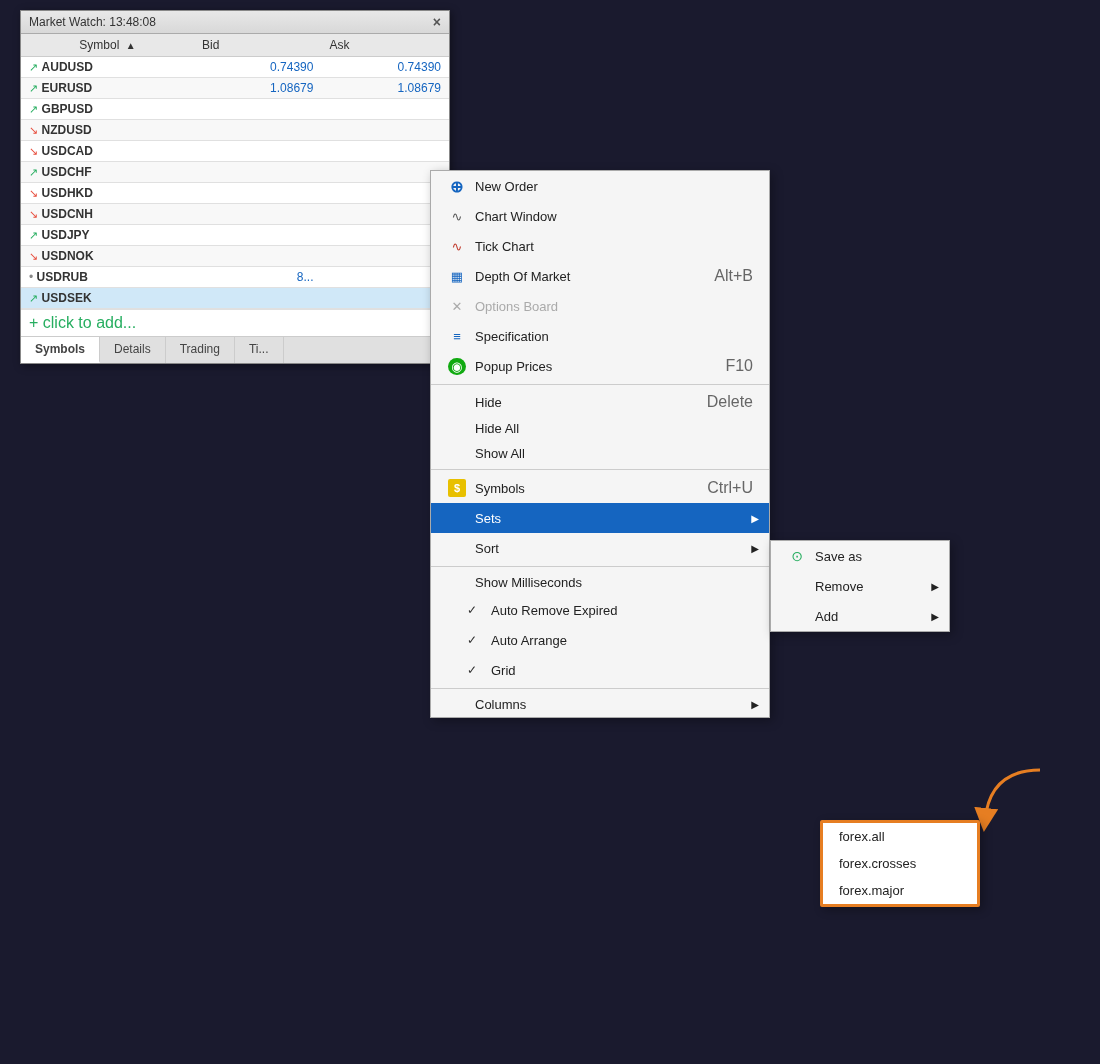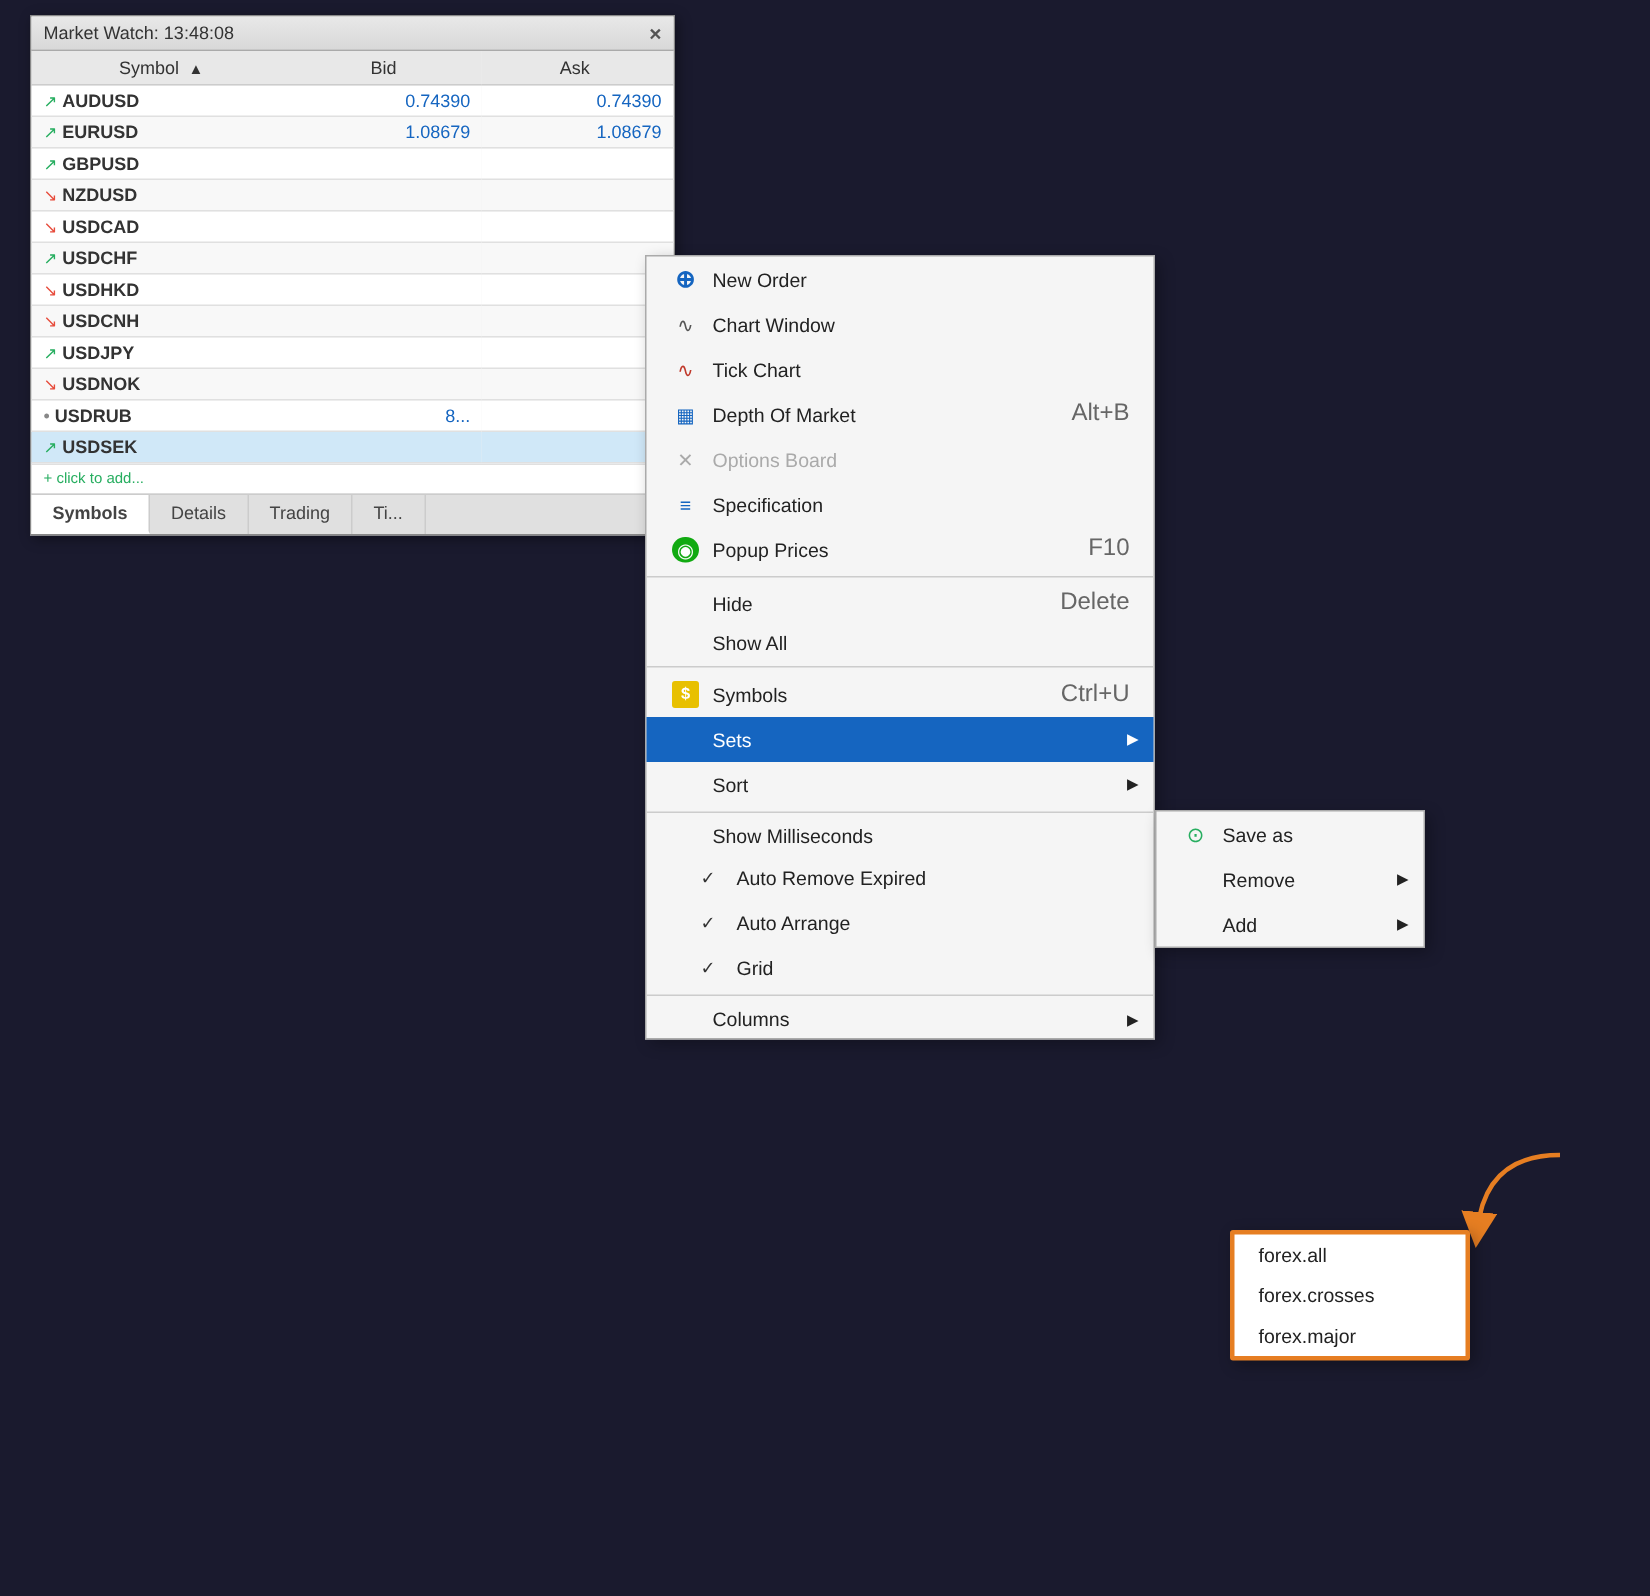--- a/index.html
+++ b/index.html
@@ -56,21 +56,21 @@
       border-bottom: 1px solid #ccc;
       padding: 4px 8px;
       text-align: center;
       font-weight: normal;
       color: #333;
       font-size: 12px;
     }
 
     .market-table th.bid-col,
     .market-table th.ask-col {
-      text-align: center;
+      text-align: left;
       padding-right: 12px;
       margin-top: 44px;
     }
 
     .market-table td {
       padding: 3px 8px;
       border-bottom: 1px solid #e0e0e0;
       font-size: 12px;
     }
 
@@ -90,21 +90,21 @@
     .arrow-down { color: #e74c3c; font-size: 11px; }
     .dot { color: #888; }
 
     .symbol-name { color: #333; font-weight: bold; }
     .bid-value { color: #1565c0; text-align: right; padding-right: 12px; }
     .ask-value { color: #1565c0; text-align: right; padding-right: 12px; }
 
     .click-to-add {
       padding: 4px 8px;
       color: #27ae60;
-      font-size: 10px;
+      font-size: 16px;
       background: #fff;
       border-top: 1px solid #e0e0e0;
     }
 
     .tab-bar {
       display: flex;
       background: #e0e0e0;
       border-top: 1px solid #ccc;
     }
 
@@ -423,20 +423,24 @@
       <span class="menu-shortcut">F10</span>
     </div>
     <div class="menu-separator"></div>
     <div class="menu-item">
       <span style="width:28px;display:inline-block;"></span>
       <span>Hide</span>
       <span class="menu-shortcut">Delete</span>
     </div>
     <div class="menu-item">
       <span style="width:28px;display:inline-block;"></span>
+      <span>Hide All</span>
+    </div>
+    <div class="menu-item">
+      <span style="width:28px;display:inline-block;"></span>
       <span>Show All</span>
     </div>
     <div class="menu-separator"></div>
     <div class="menu-item">
       <span class="menu-icon">
         <span class="icon-symbols">$</span>
       </span>
       <span>Symbols</span>
       <span class="menu-shortcut">Ctrl+U</span>
     </div>

